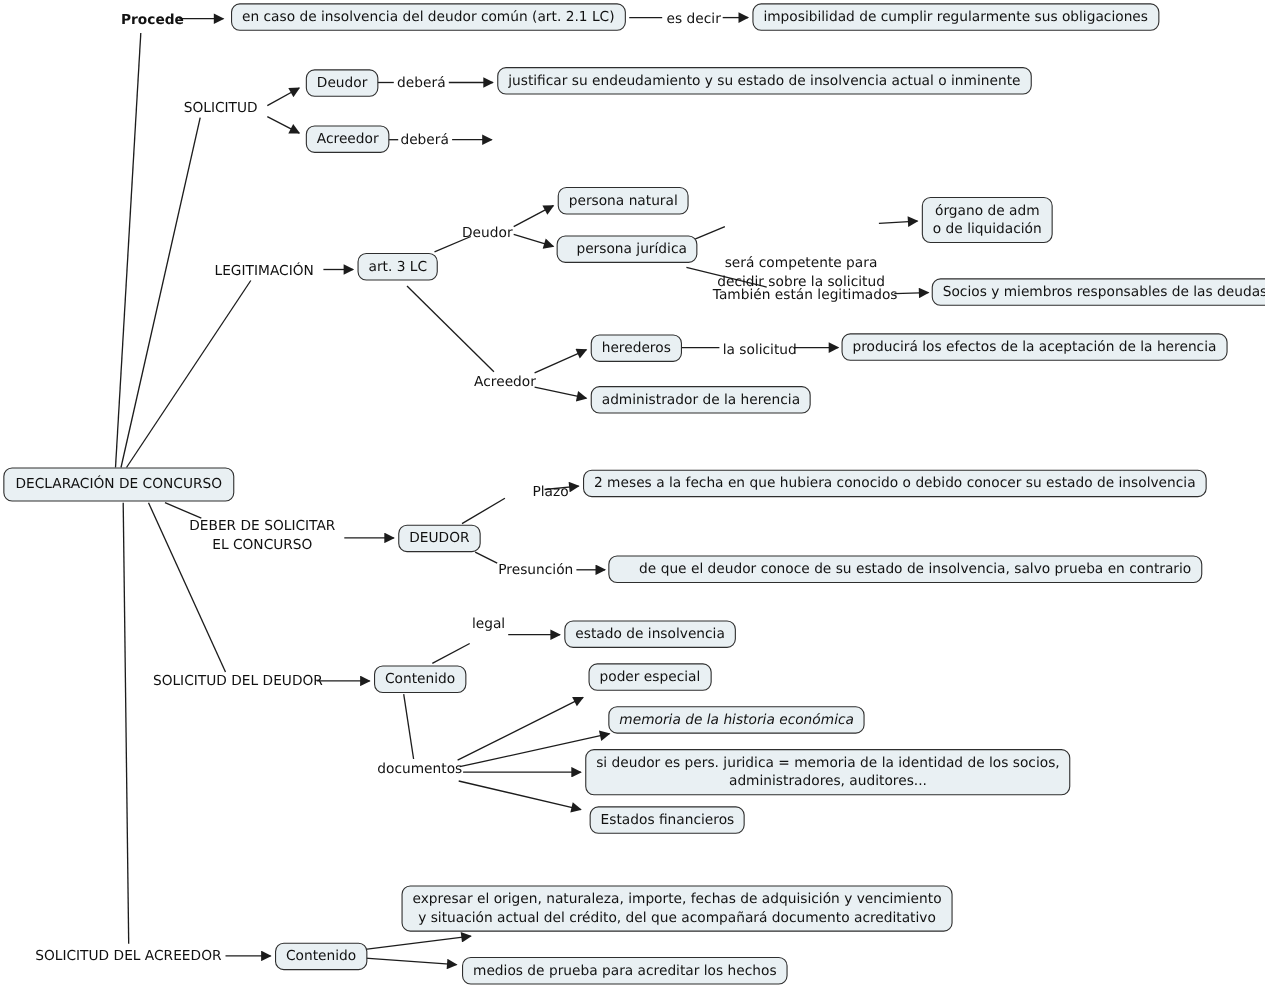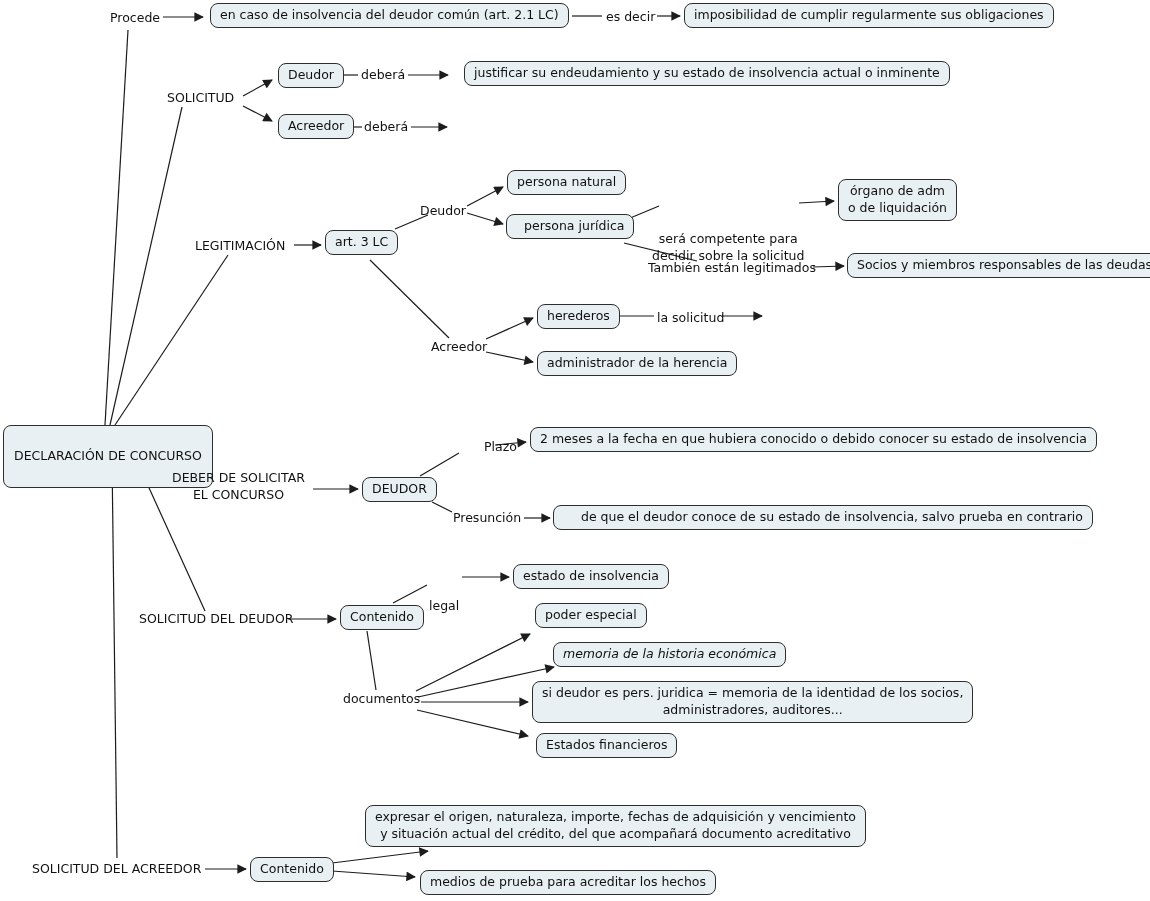--- a/index.html
+++ b/index.html
@@ -88,61 +88,62 @@
     <line x1="416" y1="691" x2="530" y2="634" marker-end="url(#arrow)"></line>
     <line x1="418" y1="697" x2="554" y2="667" marker-end="url(#arrow)"></line>
     <line x1="421" y1="702" x2="528" y2="702" marker-end="url(#arrow)"></line>
     <line x1="417" y1="710" x2="528" y2="736" marker-end="url(#arrow)"></line>
 
     <line x1="205" y1="869" x2="246" y2="869" marker-end="url(#arrow)"></line>
     <line x1="332" y1="863" x2="428" y2="851" marker-end="url(#arrow)"></line>
     <line x1="332" y1="871" x2="415" y2="877" marker-end="url(#arrow)"></line>
   </svg>
 
-  <div class="box" style="left:3px;top:425px;padding:22px 10px;">DECLARACIÓN DE CONCURSO</div>
+  <div class="box" style="left:3px;top:425px;padding:6px 10px;">DECLARACIÓN DE CONCURSO</div>
 
-  <div class="label" style="left:110px;top:10px;">Procede</div>
+  <div class="label" style="left:110px;top:10px;font-weight:bold;">Procede</div>
   <div class="box" style="left:210px;top:3px;">en caso de insolvencia del deudor común (art. 2.1 LC)</div>
   <div class="label" style="left:606px;top:9px;">es decir</div>
   <div class="box" style="left:684px;top:3px;">imposibilidad de cumplir regularmente sus obligaciones</div>
 
   <div class="label" style="left:167px;top:90px;text-align:right;">SOLICITUD</div>
   <div class="box" style="left:278px;top:63px;">Deudor</div>
   <div class="label" style="left:361px;top:67px;">deberá</div>
-  <div class="box" style="left:452px;top:61px;margin-left:12px;">justificar su endeudamiento y su estado de insolvencia actual o inminente</div>
+  <div class="box" style="left:452px;top:61px;">justificar su endeudamiento y su estado de insolvencia actual o inminente</div>
   <div class="box" style="left:278px;top:114px;">Acreedor</div>
   <div class="label" style="left:364px;top:119px;">deberá</div>
 
   <div class="label" style="left:195px;top:238px;">LEGITIMACIÓN</div>
   <div class="box" style="left:325px;top:230px;">art. 3 LC</div>
   <div class="label" style="left:420px;top:203px;">Deudor</div>
   <div class="box" style="left:507px;top:170px;">persona natural</div>
   <div class="box" style="left:506px;top:214px;padding-left:17px;">persona jurídica</div>
   <div class="label" style="left:652px;top:187px;margin-top:44px;">será competente para
 decidir sobre la solicitud</div>
   <div class="box" style="left:838px;top:179px;">órgano de adm
 o de liquidación</div>
   <div class="label" style="left:648px;top:260px;">También están legitimados</div>
   <div class="box" style="left:847px;top:253px;">Socios y miembros responsables de las deudas</div>
   <div class="label" style="left:431px;top:339px;">Acreedor</div>
   <div class="box" style="left:537px;top:304px;">herederos</div>
   <div class="label" style="left:657px;top:310px;">la solicitud</div>
+  <div class="box" style="left:765px;top:303px;">producirá los efectos de la aceptación de la herencia</div>
   <div class="box" style="left:537px;top:351px;">administrador de la herencia</div>
 
   <div class="label" style="left:172px;top:470px;">DEBER DE SOLICITAR
 EL CONCURSO</div>
   <div class="box" style="left:362px;top:477px;">DEUDOR</div>
   <div class="label" style="left:462px;top:439px;margin-left:22px;">Plazo</div>
   <div class="box" style="left:530px;top:427px;">2 meses a la fecha en que hubiera conocido o debido conocer su estado de insolvencia</div>
   <div class="label" style="left:453px;top:510px;">Presunción</div>
   <div class="box" style="left:553px;top:505px;padding-left:27px;">de que el deudor conoce de su estado de insolvencia, salvo prueba en contrario</div>
 
   <div class="label" style="left:139px;top:611px;">SOLICITUD DEL DEUDOR</div>
   <div class="box" style="left:340px;top:605px;">Contenido</div>
-  <div class="label" style="left:429px;top:598px;">legal</div>
+  <div class="label" style="left:429px;top:559px;">legal</div>
   <div class="box" style="left:513px;top:564px;">estado de insolvencia</div>
   <div class="label" style="left:343px;top:691px;">documentos</div>
   <div class="box" style="left:535px;top:603px;">poder especial</div>
   <div class="box" style="left:553px;top:642px;font-style:italic;">memoria de la historia económica</div>
   <div class="box" style="left:532px;top:681px;">si deudor es pers. juridica = memoria de la identidad de los socios,
 administradores, auditores...</div>
   <div class="box" style="left:536px;top:733px;">Estados financieros</div>
 
   <div class="label" style="left:32px;top:861px;">SOLICITUD DEL ACREEDOR</div>
   <div class="box" style="left:250px;top:857px;">Contenido</div>

